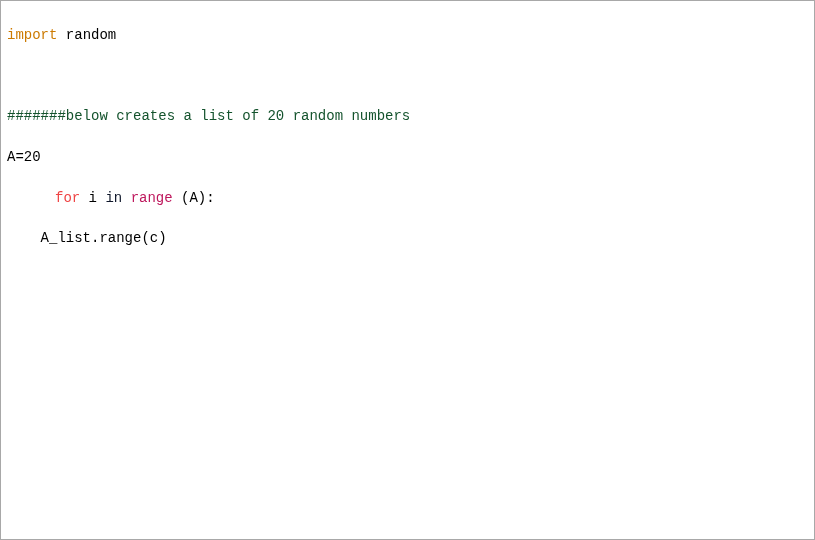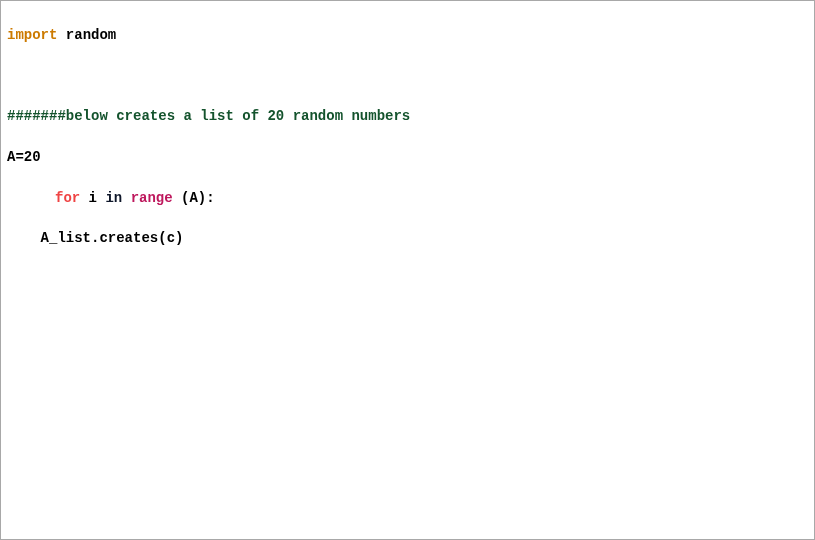--- a/index.html
+++ b/index.html
@@ -21,39 +21,38 @@
       height: 100%;
       border: 1px solid #a8a8a8;
       padding: 4px 6px;
       white-space: pre;
       position: relative;
       background: #ffffff;
     }
     .line {
       display: block;
       min-height: 1.45em;
-      font-weight: bold;
     }
     .kw-import { color: #cc7a00; }   
     .kw-for { color: #ef4444; margin-left: 48px; }       
     .kw-in { color: #0f172a; }
     .comment { color: #14532d; }
     .builtin { color: #be185d; }      
     .name { color: #000000; }
   </style>
 </head>
 <body>
 
 <div class="editor">
 <span class="line"><span class="kw-import">import</span> <span class="name">random</span></span>
 <span class="line"> </span>
 <span class="line"><span class="comment">#######below creates a list of 20 random numbers</span></span>
 <span class="line"><span class="name">A=20</span></span>
 <span class="line"><span class="kw-for">for</span><span class="name"> i </span><span class="kw-in">in</span><span class="builtin"> range </span><span class="name">(A):</span></span>
-<span class="line"><span class="name">    A_list.creates(c)</span></span>
+<span class="line"><span class="name">    A_list.range(c)</span></span>
 <span class="line"> </span>
 <span class="line"> </span>
 <span class="line"> </span>
 <span class="line"> </span>
 
 
 
 
 
 

